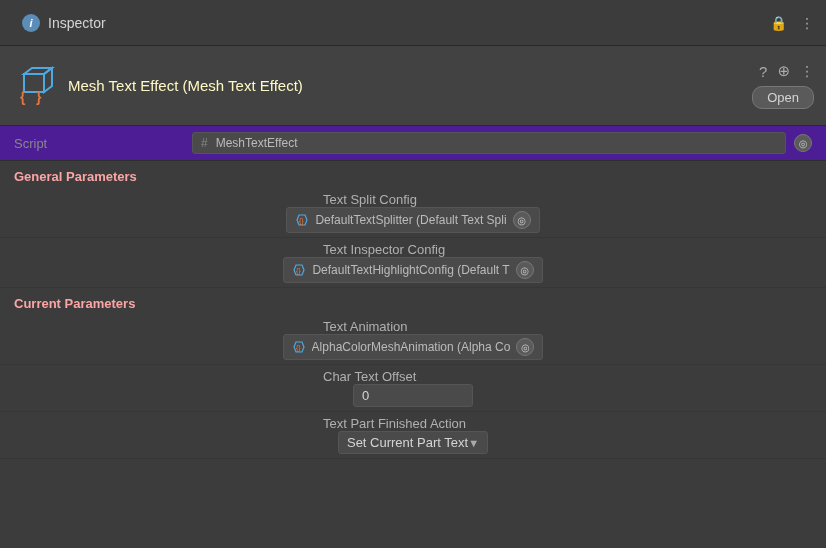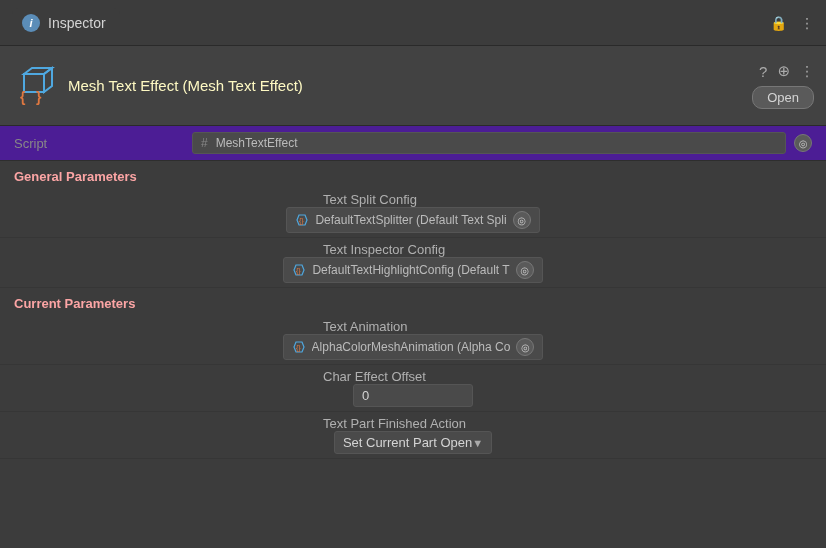--- a/index.html
+++ b/index.html
@@ -322,30 +322,30 @@
           <polygon points="4,2 10,2 12,7 10,12 4,12 2,7" fill="none" stroke="#4fa8e0" stroke-width="1.2"></polygon>
           <text x="4" y="10" fill="#e07840" font-size="7">{}</text>
         </svg>
         <span style="flex:1;overflow:hidden;white-space:nowrap;">AlphaColorMeshAnimation (Alpha Co</span>
         <div class="circle-btn">◎</div>
       </div>
     </div>
   </div>
 
   <div class="prop-row">
-    <span class="prop-label">Char Effect Offset</span>
+    <span class="prop-label">Char Text Offset</span>
     <div class="prop-value">
       <input class="number-field" type="text" style="width: 120px;" value="0">
     </div>
   </div>
 
 
   <div class="prop-row">
     <span class="prop-label">Text Part Finished Action</span>
     <div class="prop-value">
       <div class="dropdown-field">
-        <span>Set Current Part Open</span>
+        <span>Set Current Part Text</span>
         <span class="dropdown-arrow">▼</span>
       </div>
     </div>
   </div>
 
 </div>
 
 </body></html>

